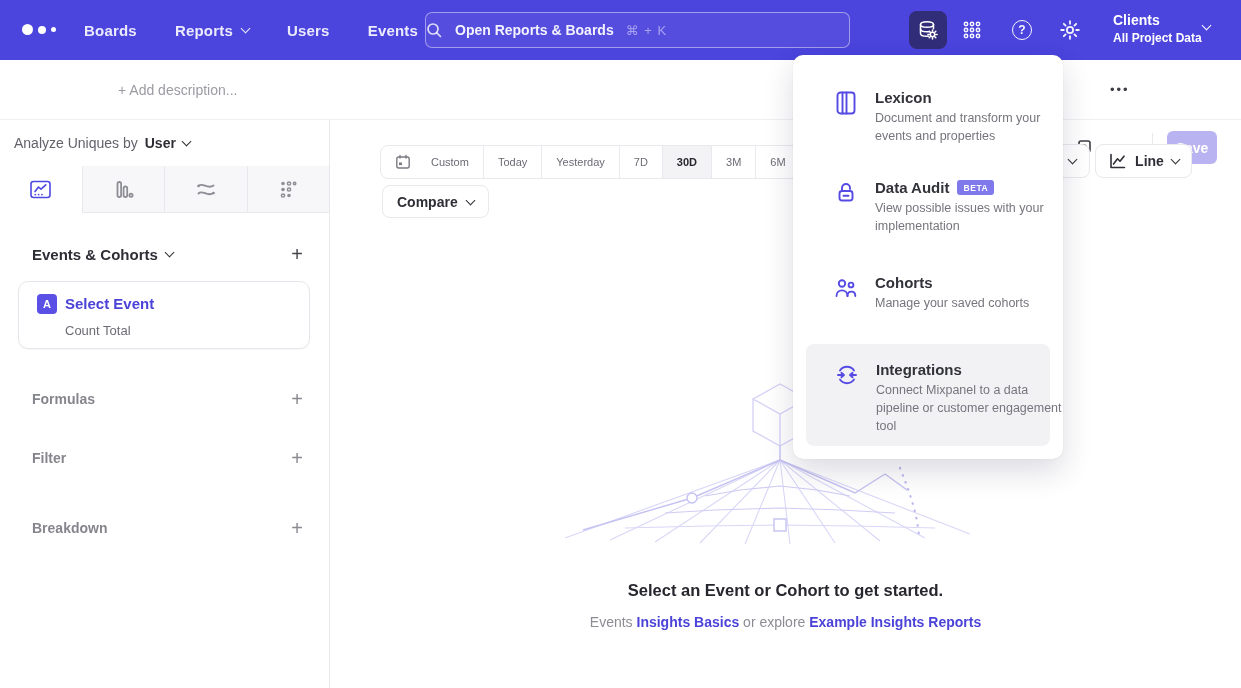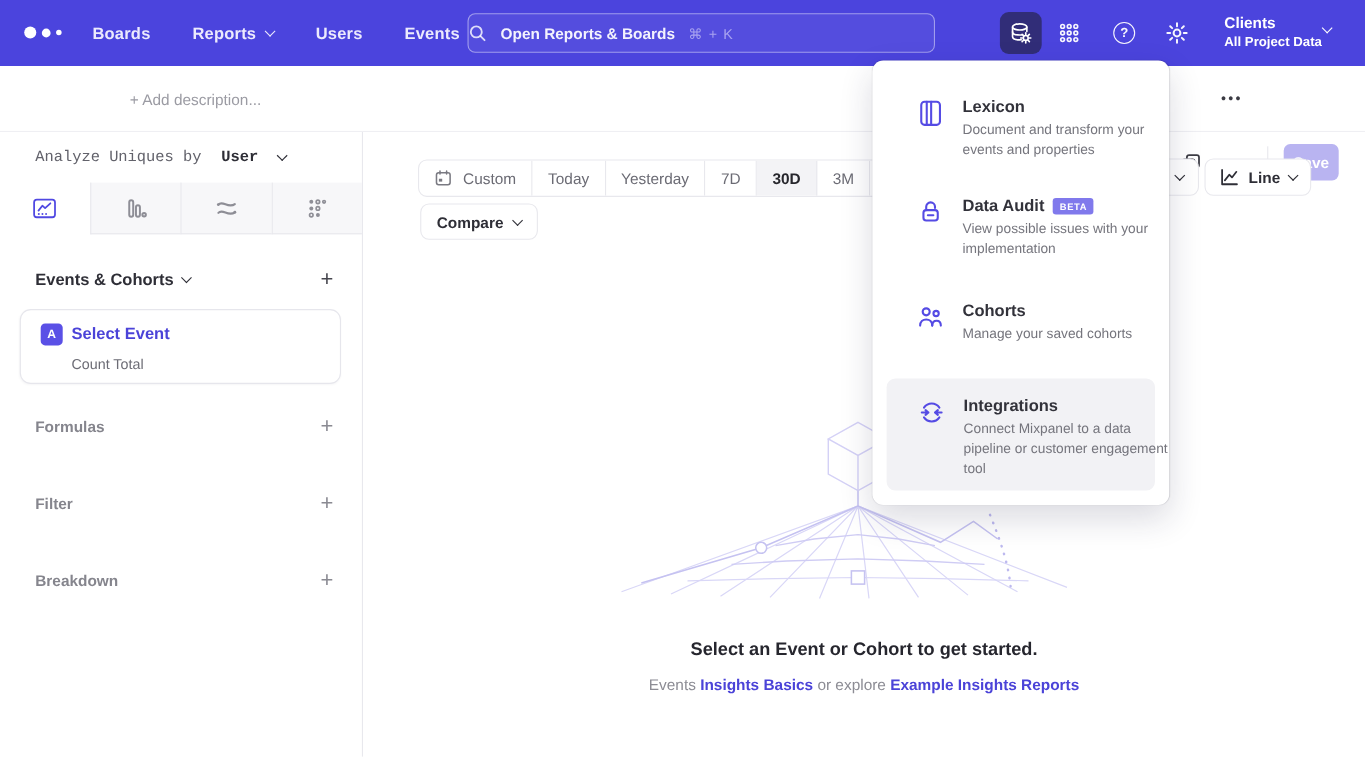--- a/index.html
+++ b/index.html
@@ -62,21 +62,21 @@
   .more-dots { position: absolute; left: 1110px; top: 0; line-height: 60px; font-size: 13px; letter-spacing: 2px; color: #3c3c44; cursor: pointer; }
   .hdr-divider { position: absolute; left: 1152px; top: 73px; width: 1px; height: 28px; background: #e8e8ed; }
   .save-btn {
     position: absolute; left: 1167px; top: 71px; width: 50px; height: 33px;
     background: #b9b4f1; border: none; border-radius: 6px;
     color: #fff; font-size: 14px; font-weight: 700; font-family: inherit; cursor: default;
   }
 
   
   .sidebar { position: absolute; left: 0; top: 120px; width: 330px; bottom: 0; background: #fff; border-right: 1px solid #e8e8ed; }
-  .analyze { position: absolute; left: 32px; top: 15px; font-size: 14px; color: #62626b; display: flex; align-items: center; gap: 18px; font-family: Liberation Mono, monospace; }
+  .analyze { position: absolute; left: 14px; top: 15px; font-size: 14px; color: #62626b; display: flex; align-items: center; gap: 7px; }
   .analyze b { color: #2e2e36; font-weight: 700; cursor: pointer; }
   .analyze .caret { color: #2e2e36; }
   .tabs { position: absolute; left: 0; top: 46px; width: 100%; height: 47px; display: flex; }
   .tab { flex: 1; display: flex; align-items: center; justify-content: center; background: #f7f7f9; border-bottom: 1px solid #e8e8ed; border-left: 1px solid #e8e8ed; cursor: pointer; }
   .tab:first-child { border-left: none; }
   .tab.active { background: #fff; border-bottom: none; }
   .sec-head { position: absolute; left: 32px; right: 26px; top: 125px; display: flex; align-items: center; }
   .sec-title { font-size: 15px; font-weight: 700; color: #2e2e36; display: flex; align-items: center; gap: 8px; cursor: pointer; }
   .plus { margin-left: auto; font-size: 20px; font-weight: 400; color: #46464e; cursor: pointer; line-height: 18px; }
   .event-card {
@@ -94,22 +94,22 @@
   .side-row { position: absolute; left: 32px; right: 26px; display: flex; align-items: center; }
   .side-row .lbl { font-size: 14px; font-weight: 600; color: #85858d; }
   .side-row .plus { color: #8a8a92; }
 
   
   .date-control {
     position: absolute; left: 380px; top: 145px; height: 34px; display: flex;
     border: 1px solid #e8e8ed; border-radius: 8px; background: #fff; overflow: hidden; z-index: 2;
   }
   .seg {
-    display: flex; align-items: center; gap: 10px; padding: 0 14px; height: 32px;
-    font-size: 14px; color: #6b6b74; border-right: 1px solid #e8e8ed; cursor: pointer; white-space: nowrap; text-align: center;
+    display: flex; align-items: center; gap: 20px; padding: 0 14px; height: 32px;
+    font-size: 11px; color: #6b6b74; border-right: 1px solid #e8e8ed; cursor: pointer; white-space: nowrap; text-align: center;
   }
   .seg:last-child { border-right: none; }
   .seg.sel { background: #f3f3f6; color: #26262c; font-weight: 700; }
   .compare-btn {
     position: absolute; left: 382px; top: 185px; height: 33px; padding: 0 14px;
     border: 1px solid #e8e8ed; border-radius: 8px; background: #fff;
     display: flex; align-items: center; gap: 9px; font-size: 14px; font-weight: 600; color: #2e2e36; cursor: pointer; z-index: 2;
   }
   .hidden-drop {
     position: absolute; left: 1002px; top: 144px; width: 88px; height: 34px;
@@ -311,21 +311,21 @@
     </span>
     <span class="plus">+</span>
   </div>
 
   <div class="event-card">
     <span class="a-badge">A</span>
     <span class="ev-title">Select Event</span>
     <span class="ev-sub">Count Total</span>
   </div>
 
-  <div class="side-row" style="top:259px;gap:25px;">
+  <div class="side-row" style="top:270px;gap:25px;">
     <span class="lbl">Formulas</span>
     <span class="plus">+</span>
   </div>
   <div class="side-row" style="top:329px;">
     <span class="lbl">Filter</span>
     <span class="plus">+</span>
   </div>
   <div class="side-row" style="top:399px;">
     <span class="lbl">Breakdown</span>
     <span class="plus">+</span>

